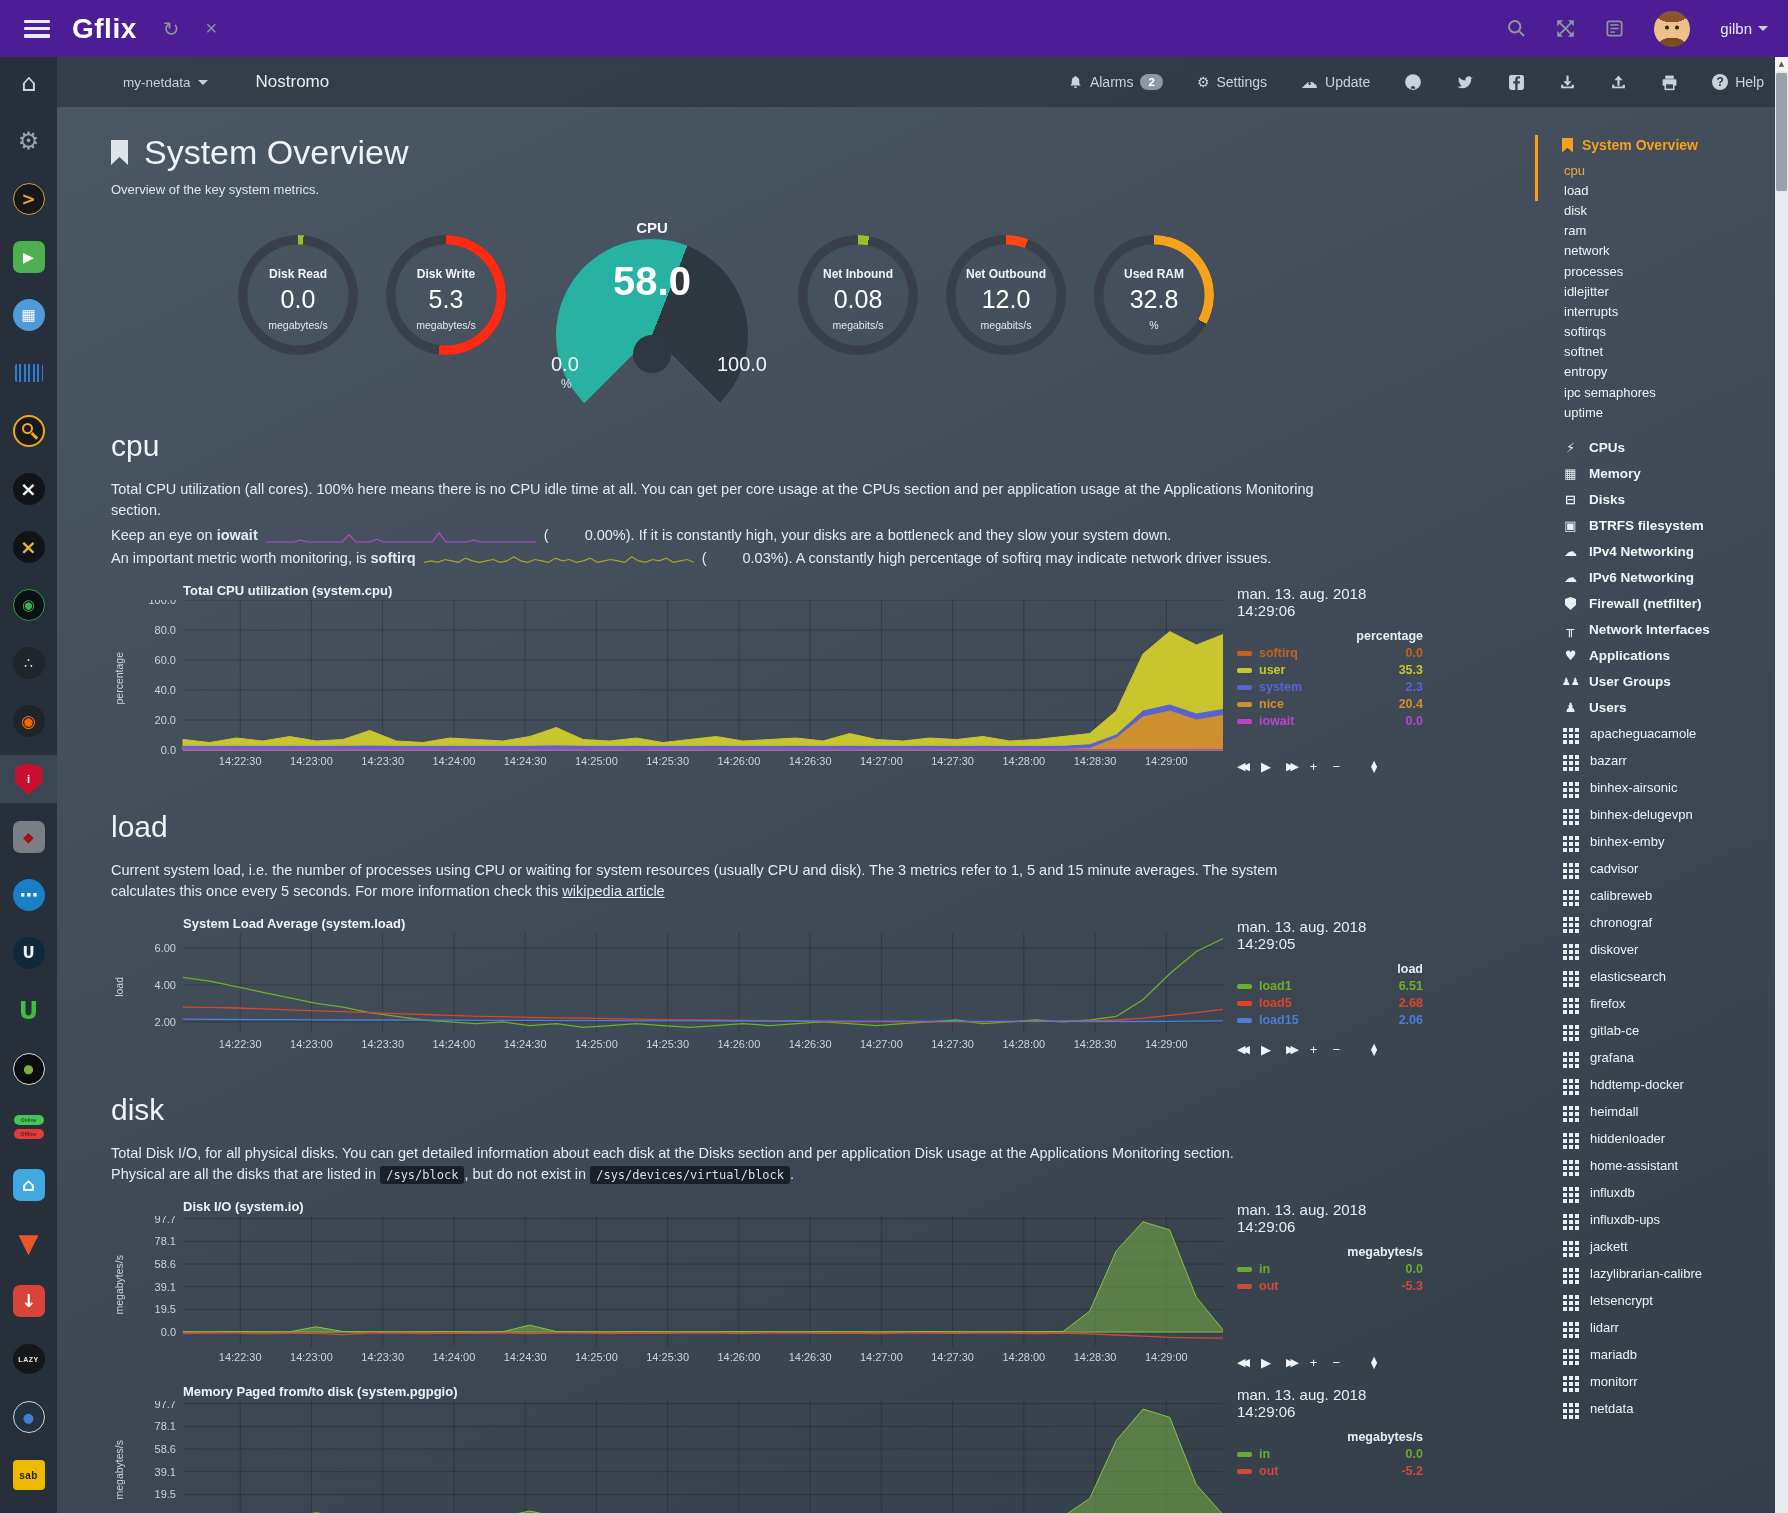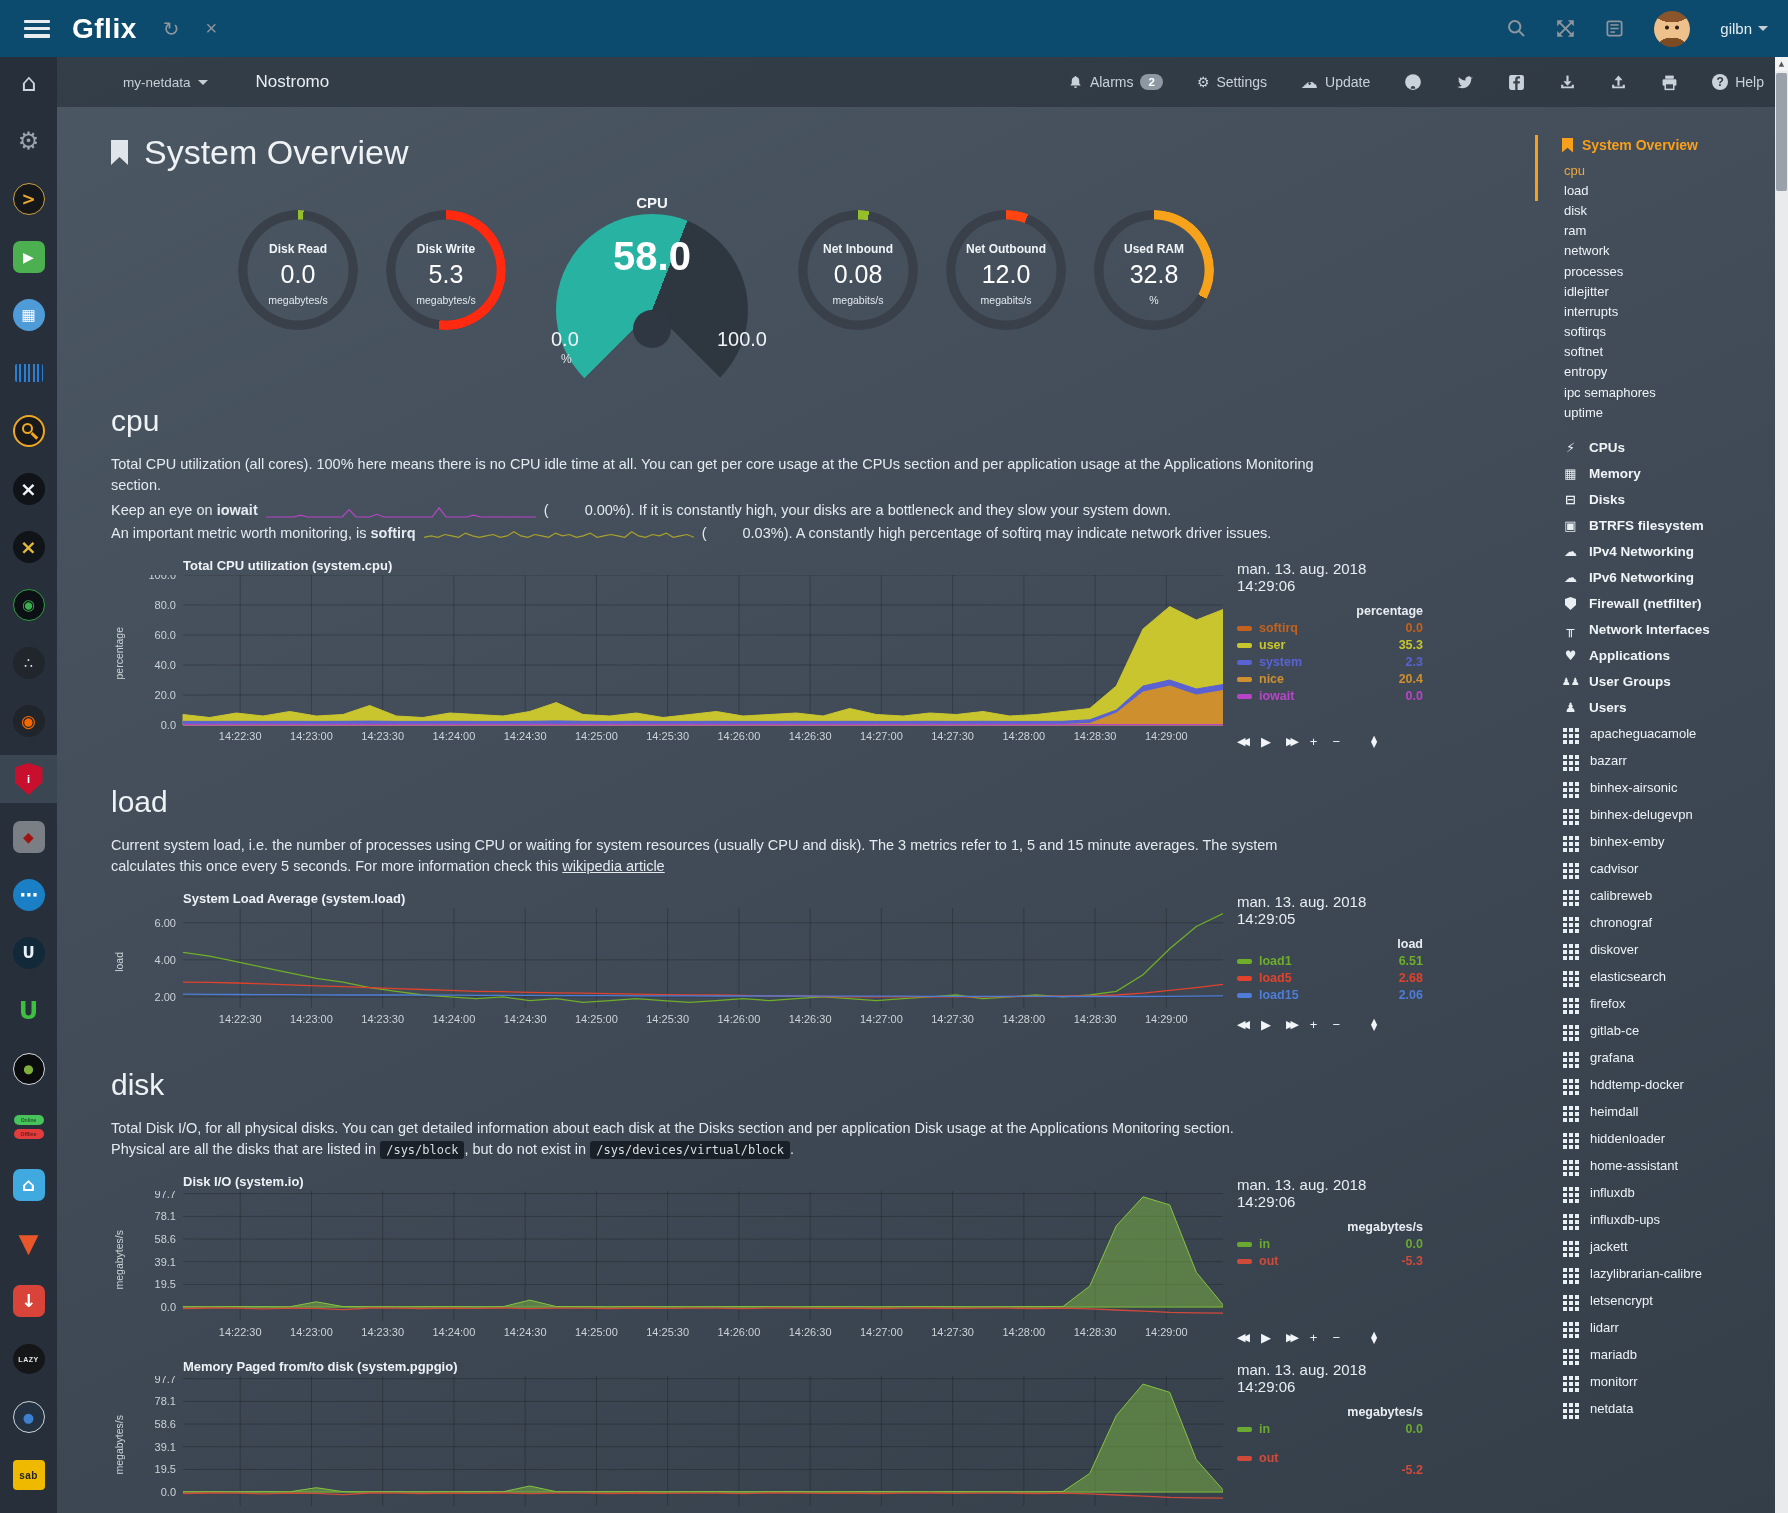--- a/index.html
+++ b/index.html
@@ -1,21 +1,21 @@
 <!DOCTYPE html>
 <html><head>
 <meta charset="utf-8">
 <style>
   *{box-sizing:border-box;margin:0;padding:0}
   html,body{width:1788px;height:1513px;overflow:hidden}
   body{font-family:"Liberation Sans",sans-serif;background:#3f4a56;position:relative}
   .ico{font-family:"DejaVu Sans",sans-serif}
 
   
-  .topbar{height:57px;background:#0c4a6e;display:flex;align-items:center;padding:0 20px;position:relative;z-index:5}
+  .topbar{height:57px;background:#4c1d95;display:flex;align-items:center;padding:0 20px;position:relative;z-index:5}
   .hamburger{width:26px;height:18px;display:flex;flex-direction:column;justify-content:space-between;cursor:pointer;margin:0 22px 0 4px}
   .hamburger span{height:3.5px;background:#e8ecef;border-radius:1px}
   .brand{color:#fff;font-size:28px;font-weight:700;letter-spacing:.5px}
   .tb-ico{color:#8d959d;font-size:20px;margin-left:26px;cursor:pointer}
   .top-right{margin-left:auto;display:flex;align-items:center;gap:30px}
   .avatar{width:36px;height:36px;border-radius:50%;
     background:
       radial-gradient(circle at 36% 46%, #332317 0 1.6px, transparent 2.4px),
       radial-gradient(circle at 64% 46%, #332317 0 1.6px, transparent 2.4px),
       radial-gradient(ellipse 58% 30% at 50% 92%, #7c4a23 0 60%, transparent 61%),
@@ -335,20 +335,21 @@
       </div>
     </nav>
 
     <div class="nd-body">
       <main class="nd-main">
 
         <div class="page-head">
           <span class="bm"></span>
           <h1 class="page-title">System Overview</h1>
         </div>
+        <div class="page-sub">Overview of the key system metrics.</div>
 
         <div class="gauges">
           <div id="gauges-left" style="display:flex;gap:14px">
               <div class="gauge">
                 <div class="ring"></div>
                 <div class="ring-arc" style="background: conic-gradient(rgb(150, 191, 42) 0deg, rgb(150, 191, 42) 1.5%, transparent 1.5%, transparent 100%);"></div>
                 <div class="g-label">Disk Read</div>
                 <div class="g-value">0.0</div>
                 <div class="g-unit">megabytes/s</div>
               </div>
@@ -713,21 +714,21 @@
               <div class="l-time">14:29:06</div>
               <div class="l-unit">megabytes/s</div>
               <div class="l-row">
                 <span class="l-sw" style="background: rgb(107, 168, 50);"></span>
                 <span class="l-name" style="color: rgb(107, 168, 50);">in</span>
                 <span class="l-val" style="color: rgb(107, 168, 50);">0.0</span>
               </div>
               <div class="l-row">
                 <span class="l-sw" style="background: rgb(208, 74, 58);"></span>
                 <span class="l-name" style="color: rgb(208, 74, 58);">out</span>
-                <span class="l-val" style="color: rgb(208, 74, 58); margin-top: 24px;">-5.2</span>
+                <span class="l-val" style="color: rgb(208, 74, 58);">-5.2</span>
               </div>
             </div>
           </div>
 
       </main>
 
       <aside class="nd-menu" id="nd-menu">
         <div class="m-head">
           <span class="m-bm"></span>
           <span>System Overview</span>

